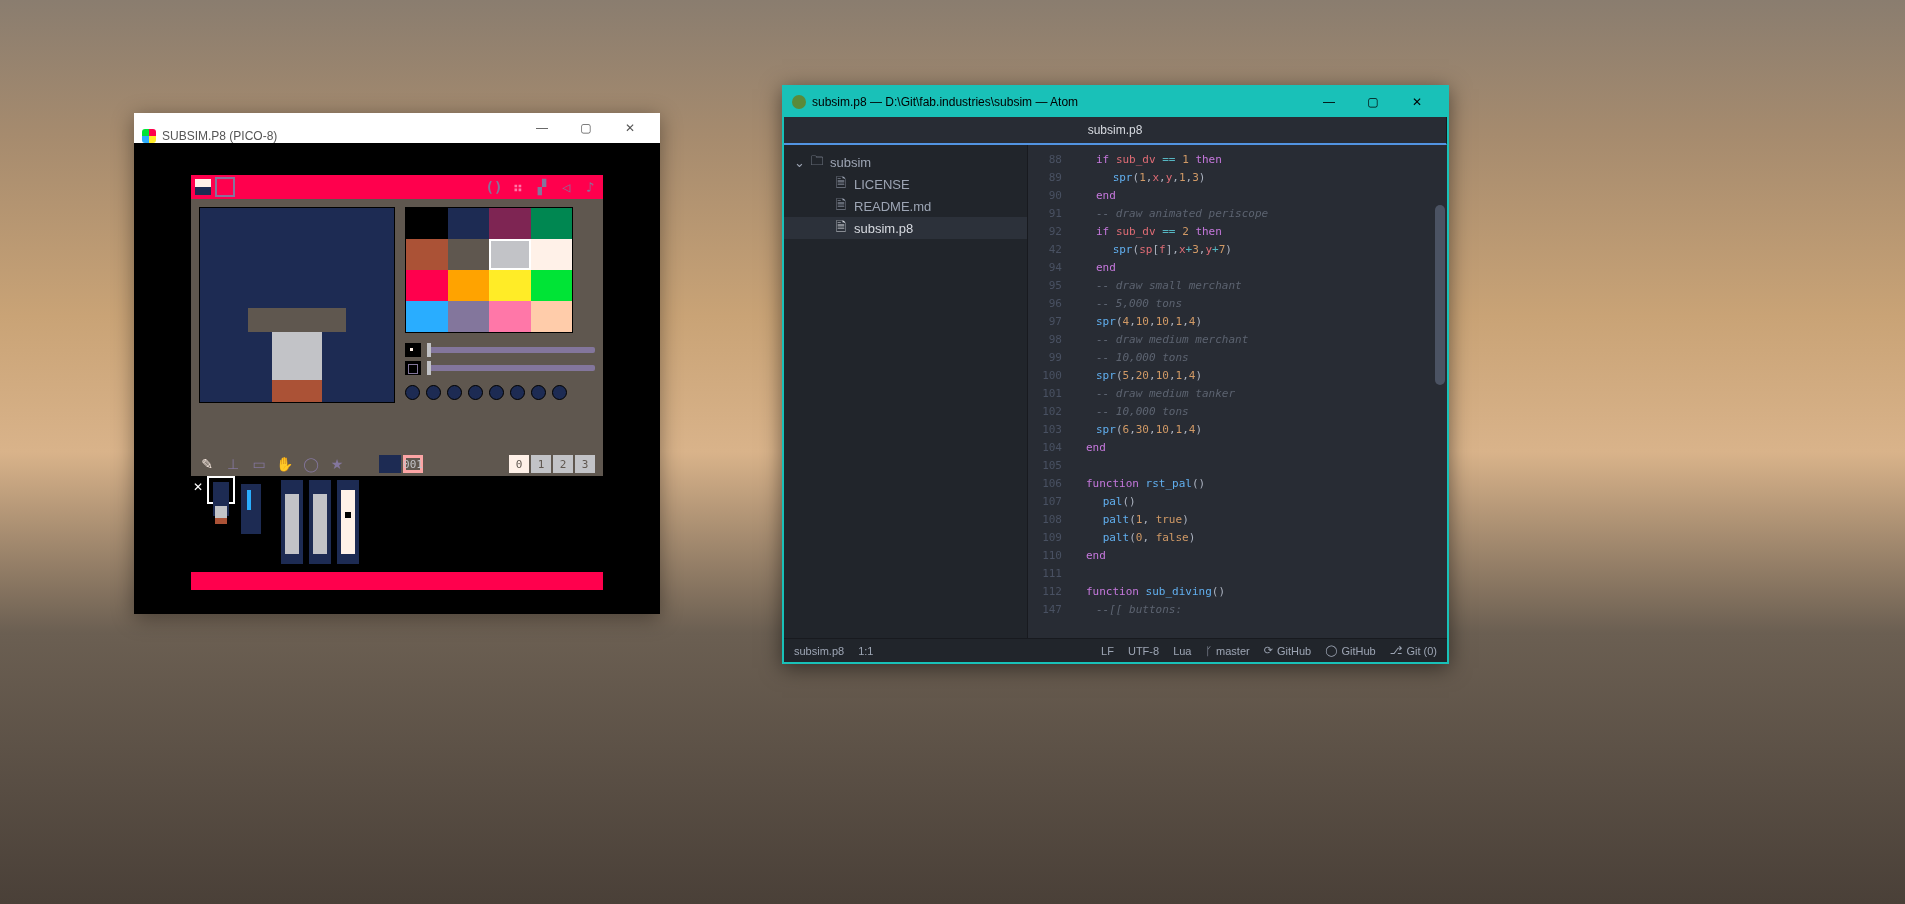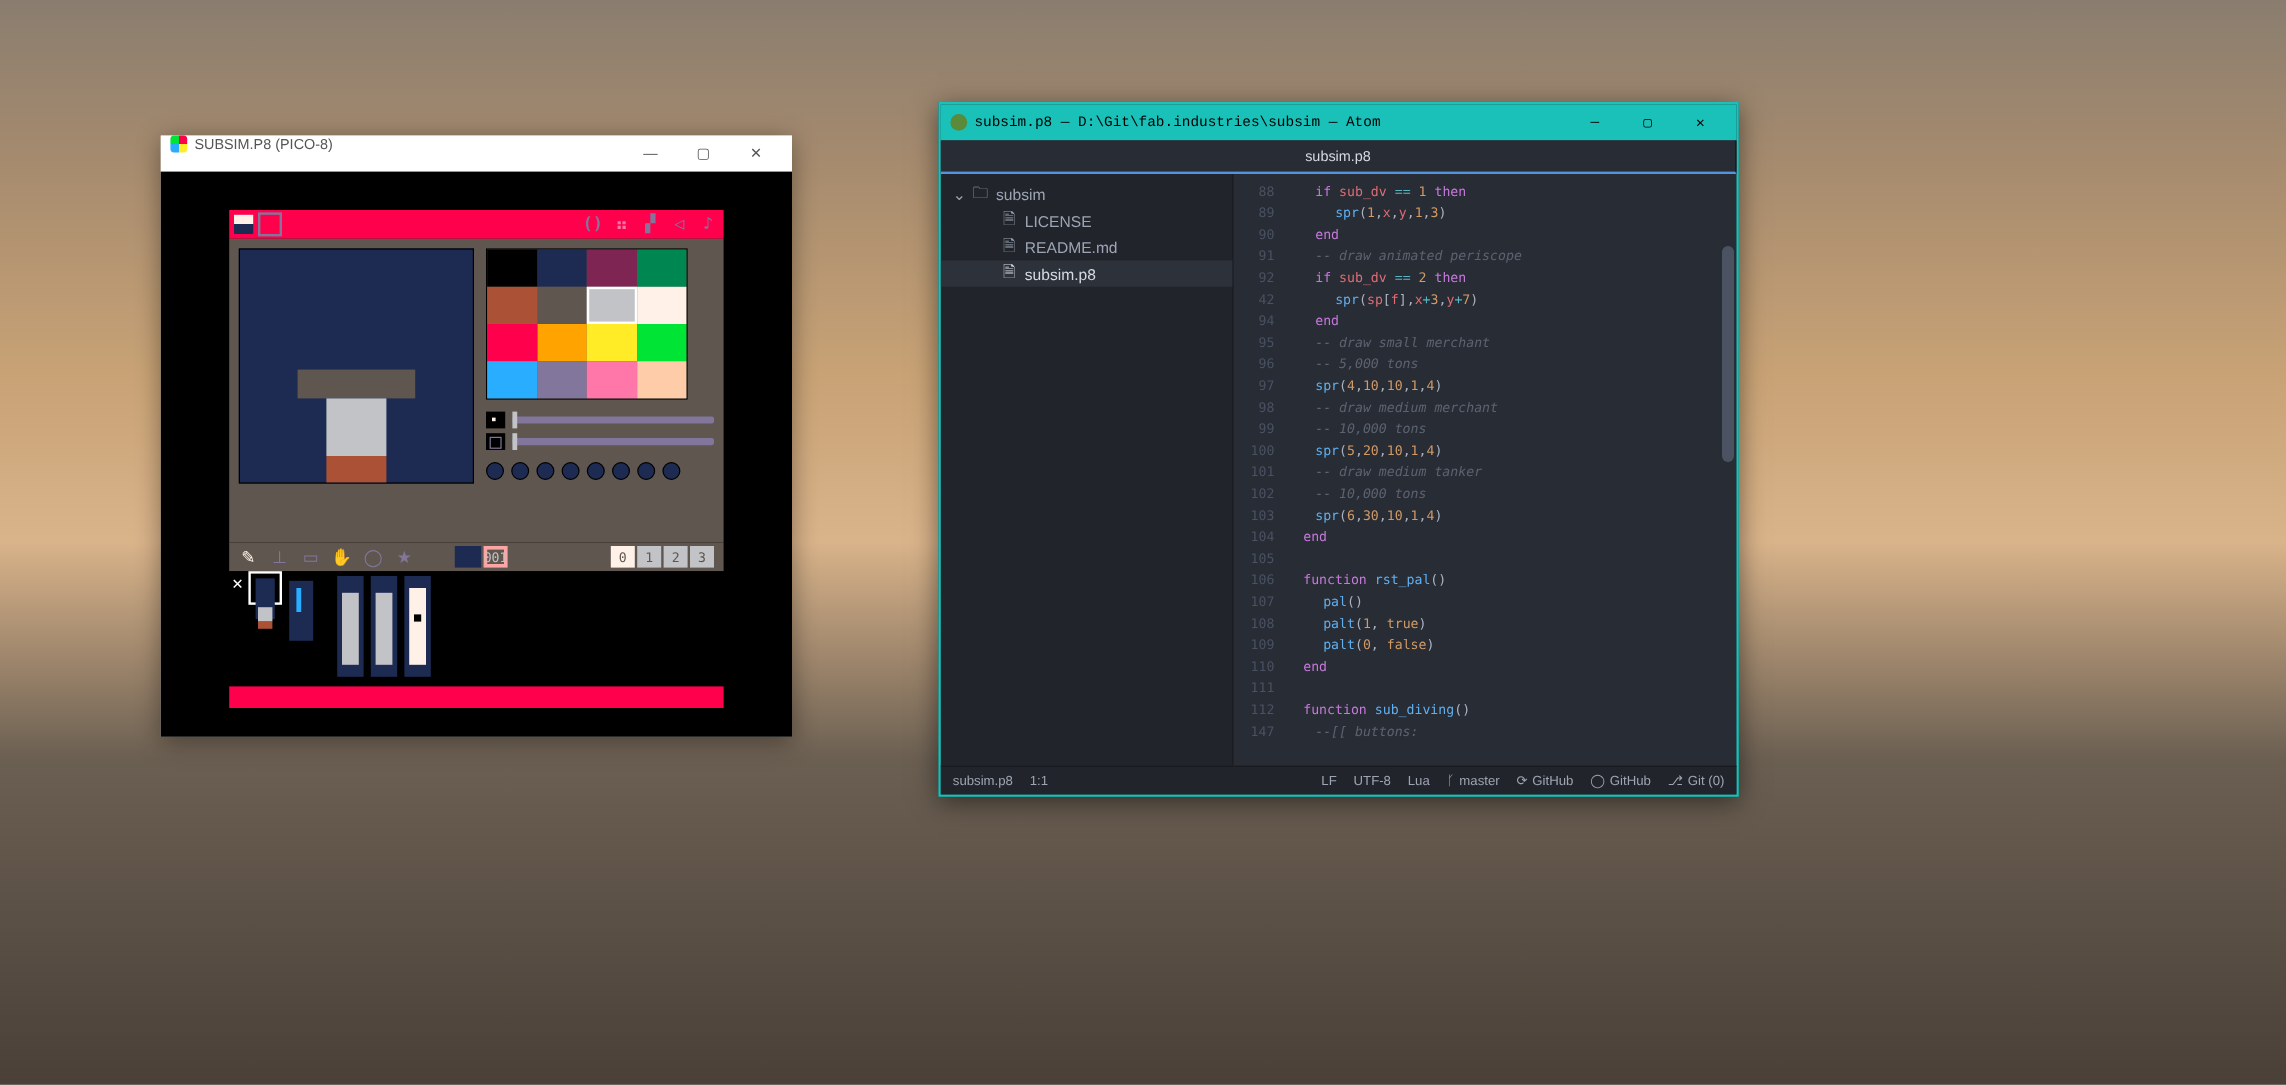--- a/index.html
+++ b/index.html
@@ -13,21 +13,21 @@
 }
 
 
 .pico-window {
   position: absolute; left: 134px; top: 113px;
   width: 526px; height: 501px;
   background: #fff;
   box-shadow: 0 4px 20px rgba(0,0,0,.4);
 }
 .pico-titlebar {
-  height: 30px; display: flex; align-items: flex-start;
+  height: 30px; display: flex; align-items: flex-end;
   padding: 0 8px; background: #fff; color: #555;
   font-size: 12px;
 }
 .pico-titlebar .icon { width: 14px; height: 14px; margin-right: 6px;
   background: conic-gradient(#ff004d 0 25%, #ffec27 0 50%, #29adff 0 75%, #00e436 0); border-radius: 3px;}
 .pico-titlebar .spacer { flex: 1; }
 .winbtn { width: 44px; height: 30px; display: flex; align-items: center; justify-content: center; color: #555; cursor: default;}
 .pico-client {
   position: relative; left:0; top:0;
   width: 526px; height: 471px;
@@ -85,21 +85,20 @@
   background: #282c34;
   border: 2px solid #19c1b8;
   box-shadow: 0 4px 20px rgba(0,0,0,.5);
   display: flex; flex-direction: column;
   color: #abb2bf;
 }
 .atom-titlebar {
   height: 30px; background: #19c1b8; color: #000;
   display: flex; align-items: center; padding: 0 8px;
   font-size: 12px;
-  font-family: Liberation Mono, monospace;
 }
 .atom-titlebar .icon{width:14px;height:14px;background:#5a8a3a;border-radius:50%;margin-right:6px;}
 .atom-titlebar .spacer{flex:1}
 .atom-titlebar .winbtn{color:#000;background:transparent;}
 .atom-menubar {
   height: 22px; background: #21252b; display:flex; align-items:center;
   padding: 0 6px; gap: 12px; font-size: 12px; color:#ccc;
   border-bottom:1px solid #181a1f;
 }
 .menu-item { cursor:default; }

